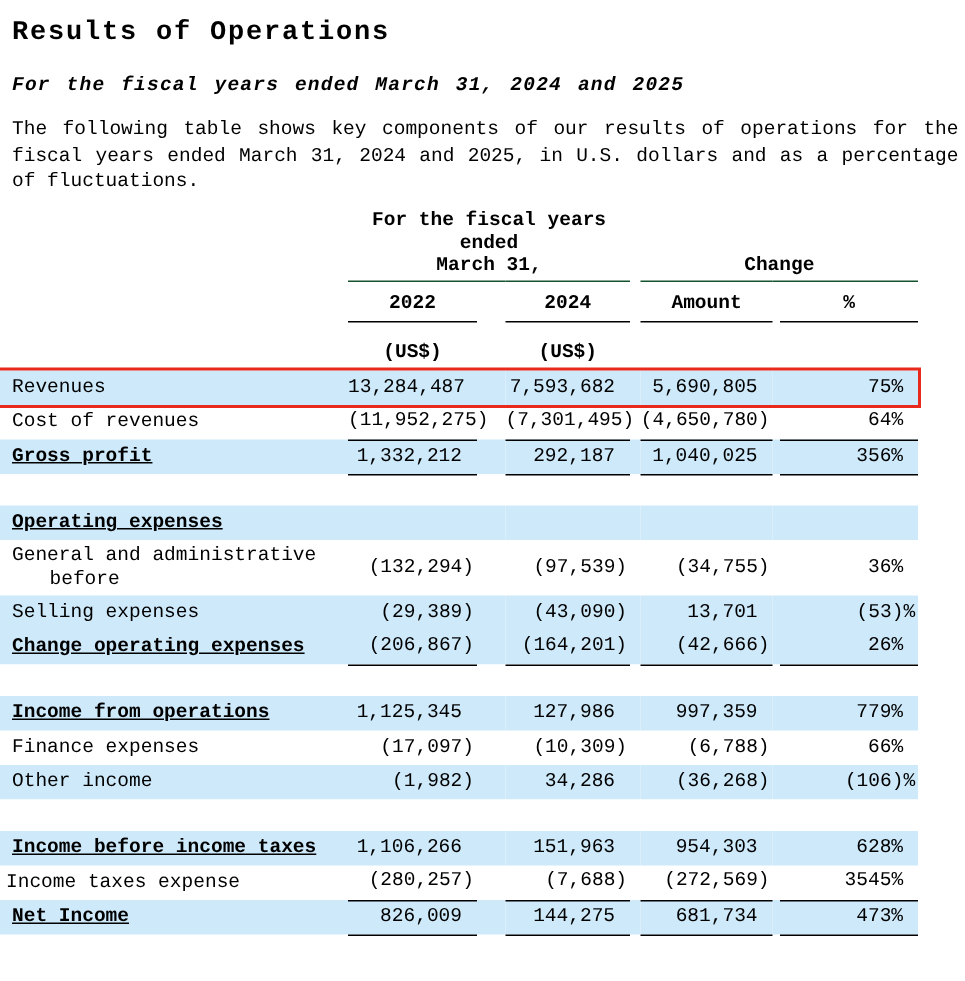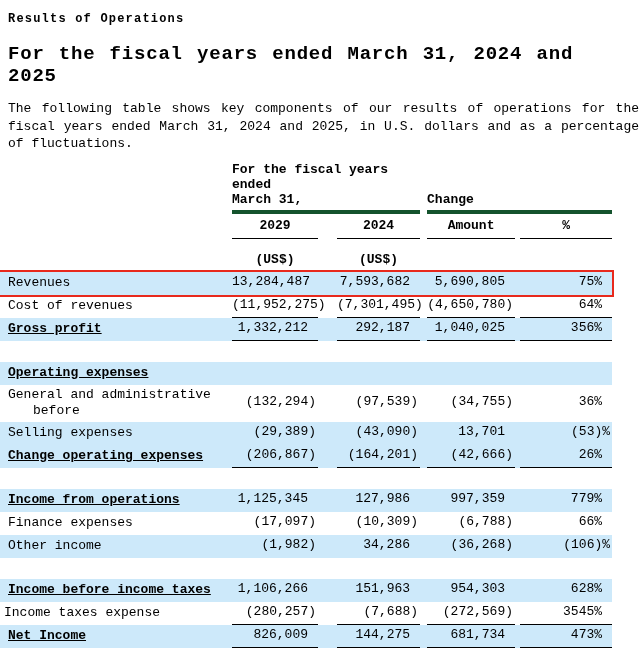--- a/index.html
+++ b/index.html
@@ -15,27 +15,28 @@
     font-size: 13px;
   }
   body { width: 643px; min-height: 654px; }
 
   .doc { padding: 10px 0 12px 0; }
 
   .text-block { padding: 0 8px; }
 
   .title {
     font-weight: bold;
-    font-size: 12px;
+    font-size: 18px;
     letter-spacing: 1.2px;
     margin: 2px 0 0 0;
   }
   .subtitle {
     font-weight: bold;
-    font-size: 19px;
+    font-style: italic;
+    font-size: 13px;
     letter-spacing: 0.8px;
     word-spacing: 2px;
     margin: 17px 0 0 0;
   }
   .intro {
     margin: 13px 0 0 0;
     width: 631px;
     line-height: 17.5px;
     text-align: justify;
   }
@@ -52,22 +53,23 @@
   col.c-2024  { width: 83px; }
   col.c-g2    { width: 7px; }
   col.c-amt   { width: 88px; }
   col.c-g3    { width: 5px; }
   col.c-pct   { width: 92px; }
 
   td { padding: 0; vertical-align: bottom; }
 
   
   .h-group {
-    font-weight: bold;
-    border-bottom: 4px solid #14532d;
+    text-align: center;
+    font-weight: bold;
+    border-bottom: 1px solid #14532d;
     padding-bottom: 3px;
     line-height: 15px;
     vertical-align: bottom;
   }
   .h-col {
     text-align: center;
     font-weight: bold;
     border-bottom: 1px solid #000;
     height: 27px;
     padding-bottom: 5px;
@@ -127,21 +129,21 @@
           <div>ended</div>
           <div>March 31,</div>
         </td>
         <td></td>
         <td colspan="3" class="h-group">
           <div>Change</div>
         </td>
       </tr>
       <tr>
         <td></td>
-        <td class="h-col">2029</td>
+        <td class="h-col">2022</td>
         <td></td>
         <td class="h-col">2024</td>
         <td></td>
         <td class="h-col">Amount</td>
         <td></td>
         <td class="h-col">%</td>
       </tr>
       <tr>
         <td></td>
         <td class="h-us">(US$)</td>

